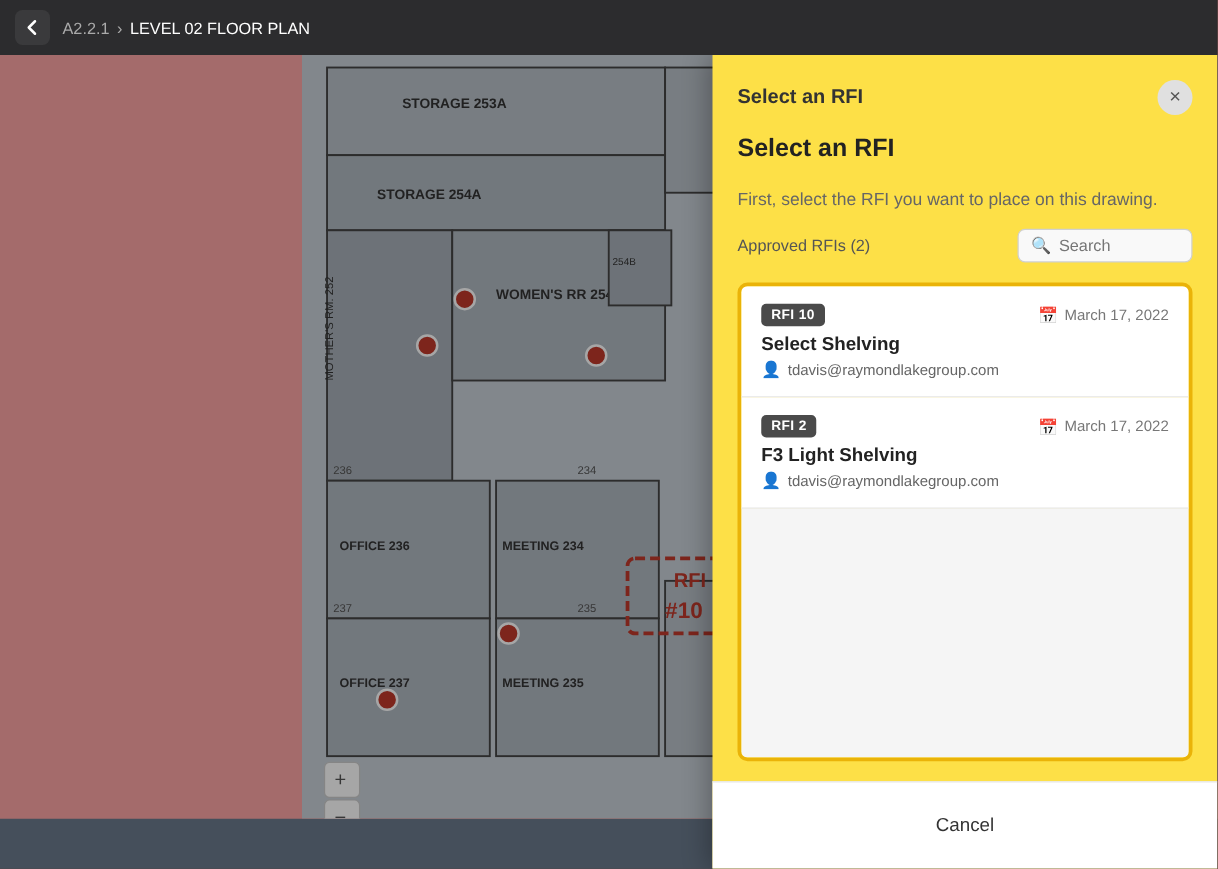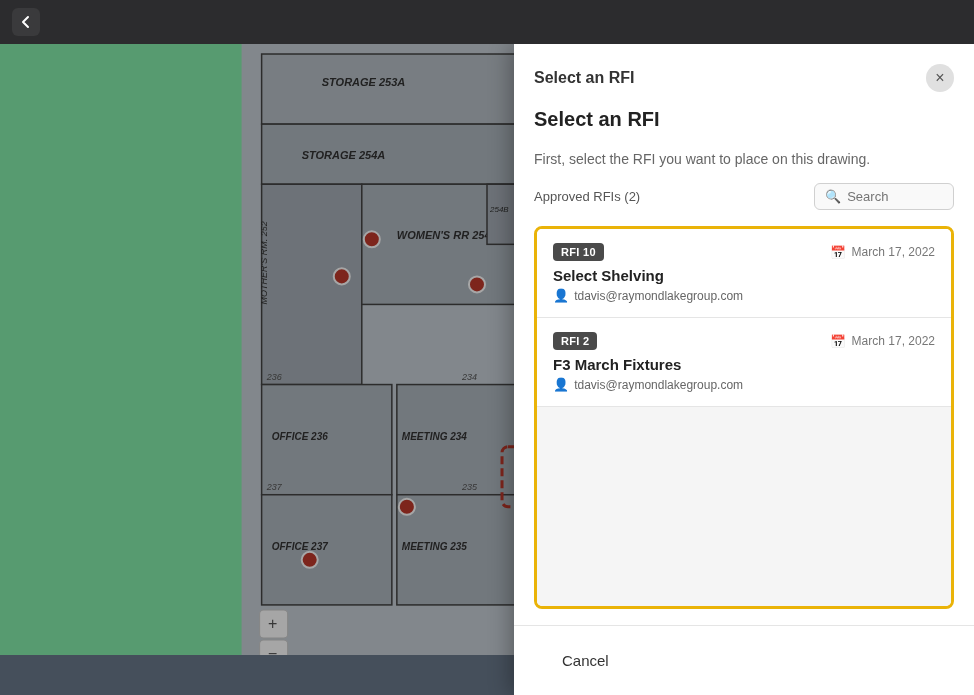--- a/index.html
+++ b/index.html
@@ -45,47 +45,46 @@
       height: 651px;
       position: relative;
       background: #6b7a8d;
       overflow: hidden;
     }
 
     
     .floorplan {
       width: 100%;
       height: calc(100% - 40px);
-      background: #86efac;
+      background: #fca5a5;
       position: relative;
       overflow: hidden;
-      font-style: italic;
     }
 
     
     .fp-svg {
       width: 100%;
       height: 100%;
     }
 
     
     .modal-overlay {
       position: absolute;
       top: 0; left: 0; right: 0; bottom: 0;
       background: rgba(0,0,0,0.35);
       display: flex;
       align-items: flex-start;
       justify-content: flex-end;
       padding-top: 0;
     }
 
     .modal {
-      width: 460px;
+      width: 404px;
       height: 100%;
-      background: #ffffff;
+      background: #fde047;
       border-radius: 0;
       display: flex;
       flex-direction: column;
       box-shadow: -4px 0 20px rgba(0,0,0,0.3);
     }
 
     .modal-header {
       padding: 20px 20px 0 20px;
       display: flex;
       align-items: center;
@@ -228,21 +227,21 @@
     .rfi-empty-space {
       flex: 1;
       background: #f5f5f5;
       min-height: 60px;
     }
 
     .modal-footer {
       padding: 16px 32px;
       display: flex;
       align-items: center;
-      justify-content: space-between;
+      justify-content: center;
       border-top: 1px solid #e5e5e5;
       background: #fff;
       gap: 19px;
     }
     .btn-cancel {
       background: transparent;
       border: none;
       color: #333;
       font-size: 15px;
       font-weight: 500;
@@ -262,20 +261,25 @@
     }
   </style>
 </head>
 <body>
 
 <div class="top-bar">
   <div class="back-btn">
     <svg width="14" height="14" viewBox="0 0 14 14" fill="none">
       <path d="M9 2L4 7L9 12" stroke="#fff" stroke-width="2" stroke-linecap="round" stroke-linejoin="round"></path>
     </svg>
+  </div>
+  <div class="breadcrumb">
+    <span>A2.2.1</span>
+    <span>›</span>
+    <span class="active">LEVEL 02 FLOOR PLAN</span>
   </div>
 </div>
 
 <div class="main">
 
   <div class="floorplan">
     <svg class="fp-svg" viewBox="0 0 490 610" xmlns="http://www.w3.org/2000/svg">
 
       <rect width="490" height="610" fill="#c8d0d8"></rect>
 
@@ -381,21 +385,21 @@
           </div>
 
           <div class="rfi-item">
             <div class="rfi-item-header">
               <span class="rfi-badge">RFI 2</span>
               <div class="rfi-date">
                 <span class="calendar-icon">📅</span>
                 <span>March 17, 2022</span>
               </div>
             </div>
-            <div class="rfi-name">F3 March Fixtures</div>
+            <div class="rfi-name">F3 Light Shelving</div>
             <div class="rfi-email">
               <span class="user-icon">👤</span>
               <span>tdavis@raymondlakegroup.com</span>
             </div>
           </div>
 
           <div class="rfi-empty-space"></div>
         </div>
       </div>
 

